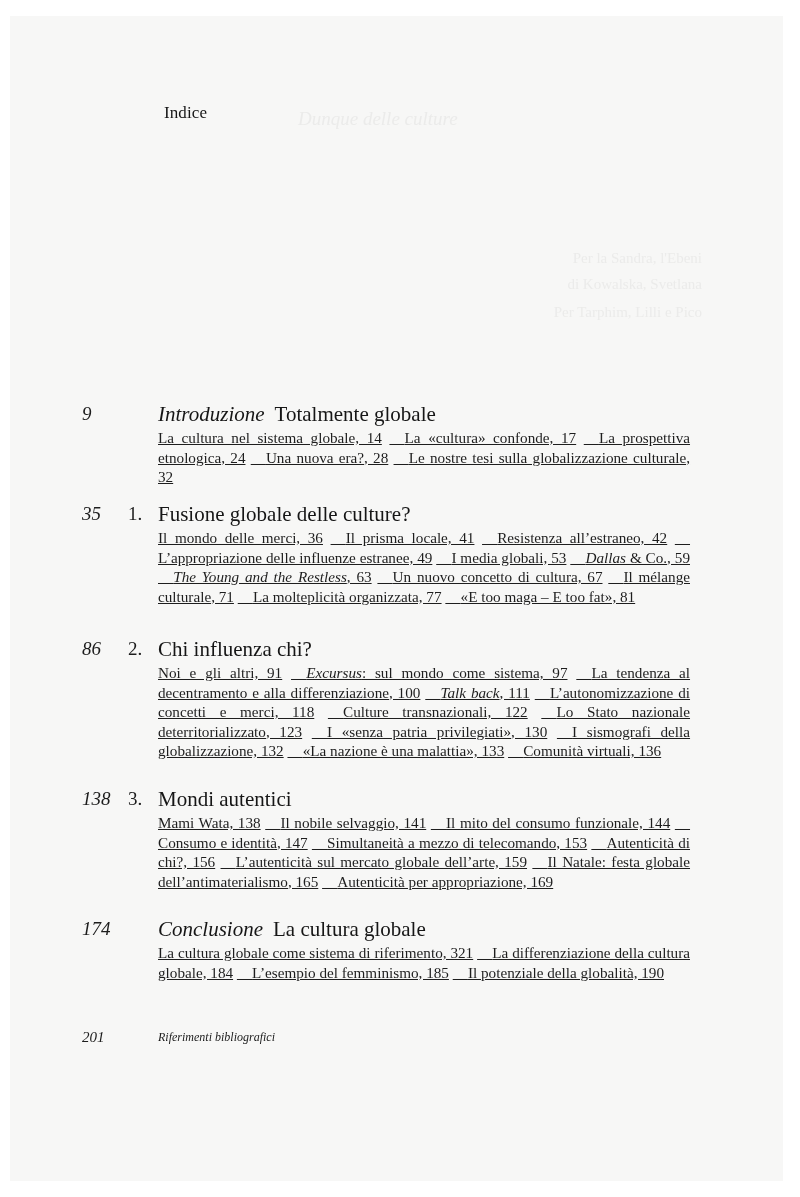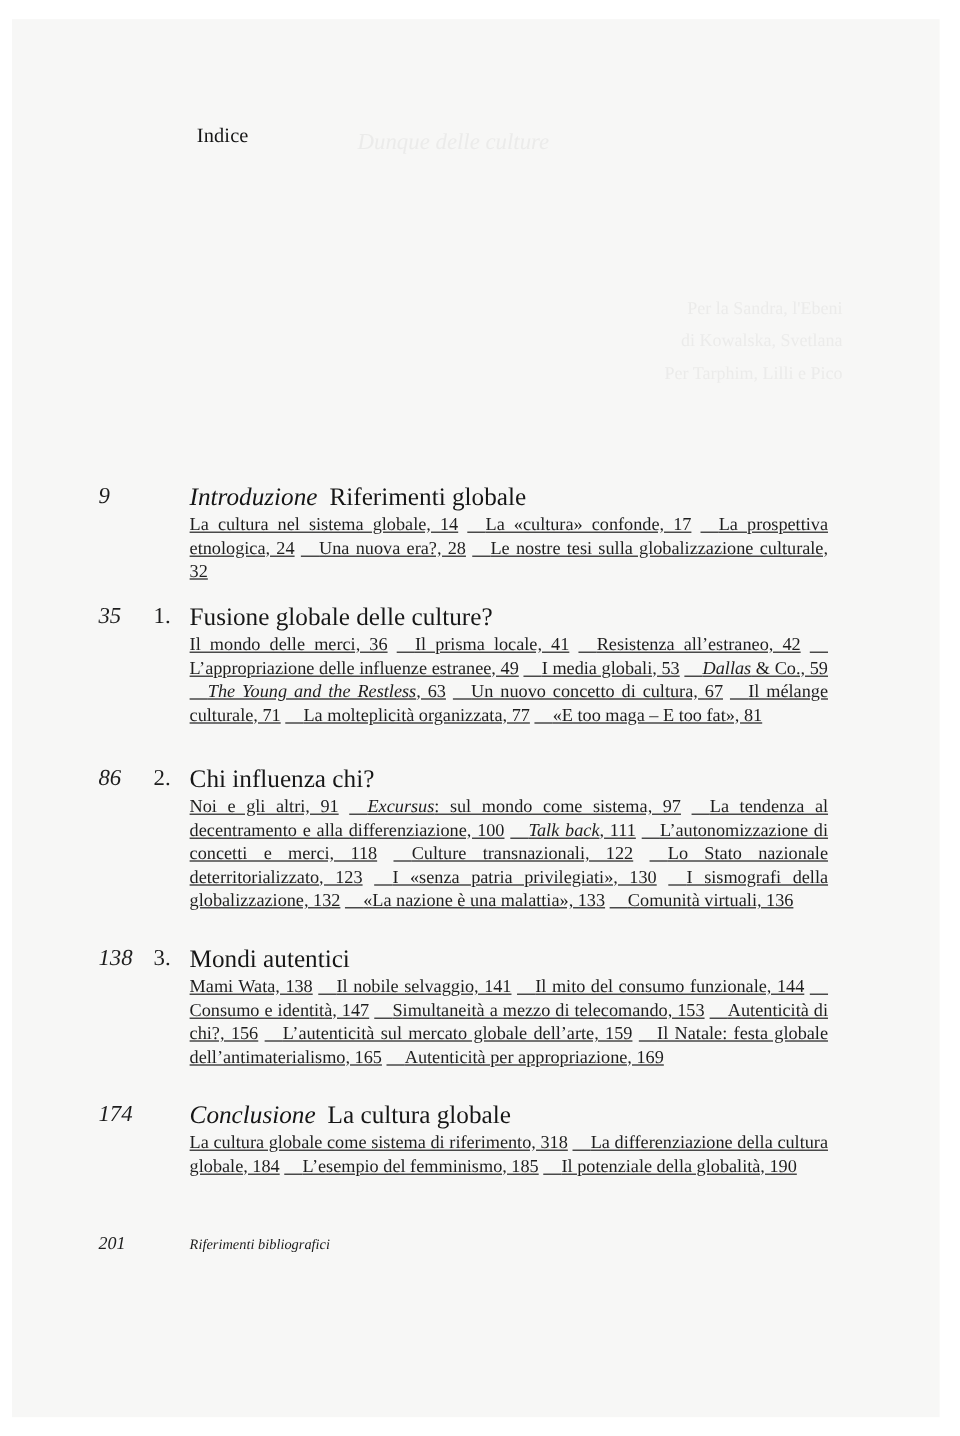--- a/index.html
+++ b/index.html
@@ -121,21 +121,21 @@
 <div class="ghost g3">di Kowalska, Svetlana</div>
 <div class="ghost g4">Per Tarphim, Lilli e Pico</div>
 
 <div class="index-title">Indice</div>
 
 <div class="toc">
 
   <div class="entry" style="top:402px;">
     <span class="page-num">9</span>
     <div class="heading">
-      <span class="label">Introduzione</span><span>Riferimenti globale</span>
+      <span class="label">Introduzione</span><span>Totalmente globale</span>
     </div>
     <div class="body-text"><span class="sub"><span>La cultura nel sistema globale, 14</span></span> <span class="sub"><span>La «cultura» confonde, 17</span></span> <span class="sub"><span>La prospettiva etnologica, 24</span></span> <span class="sub"><span>Una nuova era?, 28</span></span> <span class="sub"><span>Le nostre tesi sulla globalizzazione culturale, 32</span></span> </div>
   </div>
 
   <div class="entry" style="top:502px;">
     <span class="page-num">35</span>
     <span class="ch-num">1.</span>
     <div class="heading">
       <span>Fusione globale delle culture?</span>
     </div>
@@ -158,21 +158,21 @@
       <span>Mondi autentici</span>
     </div>
     <div class="body-text"><span class="sub"><span>Mami Wata, 138</span></span> <span class="sub"><span>Il nobile selvaggio, 141</span></span> <span class="sub"><span>Il mito del consumo funzionale, 144</span></span> <span class="sub"><span>Consumo e identità, 147</span></span> <span class="sub"><span>Simultaneità a mezzo di telecomando, 153</span></span> <span class="sub"><span>Autenticità di chi?, 156</span></span> <span class="sub"><span>L’autenticità sul mercato globale dell’arte, 159</span></span> <span class="sub"><span>Il Natale: festa globale dell’antimaterialismo, 165</span></span> <span class="sub"><span>Autenticità per appropriazione, 169</span></span> </div>
   </div>
 
   <div class="entry" style="top:917px;">
     <span class="page-num">174</span>
     <div class="heading">
       <span class="label">Conclusione</span><span>La cultura globale</span>
     </div>
-    <div class="body-text"><span class="sub"><span>La cultura globale come sistema di riferimento, 318</span></span> <span class="sub"><span>La differenziazione della cultura globale, 184</span></span> <span class="sub"><span>L’esempio del femminismo, 185</span></span> <span class="sub"><span>Il potenziale della globalità, 190</span></span> </div>
+    <div class="body-text"><span class="sub"><span>La cultura globale come sistema di riferimento, 321</span></span> <span class="sub"><span>La differenziazione della cultura globale, 184</span></span> <span class="sub"><span>L’esempio del femminismo, 185</span></span> <span class="sub"><span>Il potenziale della globalità, 190</span></span> </div>
   </div>
 
   <div class="entry" style="top:1025px;">
     <span class="page-num" style="font-size:15px;">201</span>
     <span class="bib">Riferimenti bibliografici</span>
   </div>
 
 </div>
 
 </body></html>

